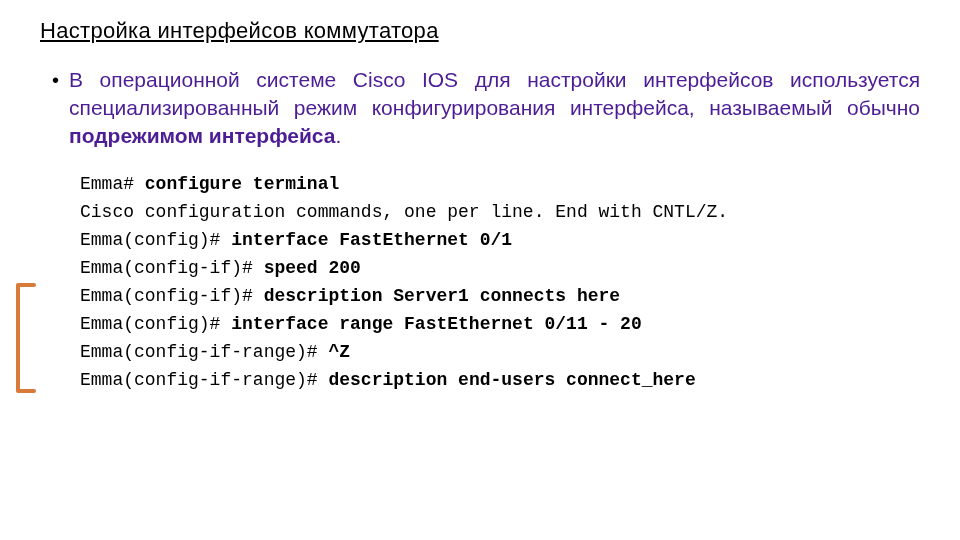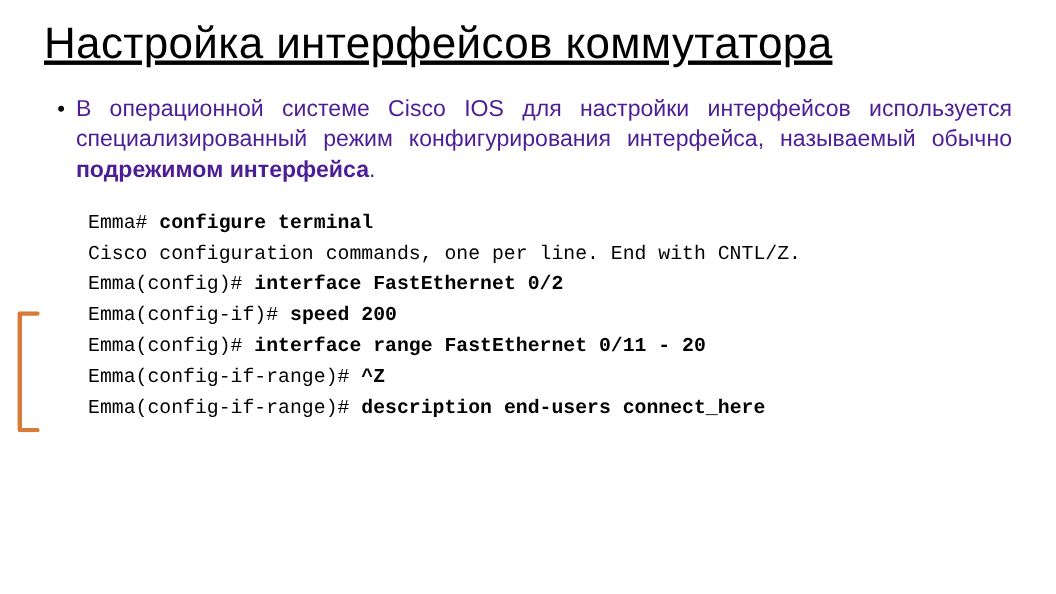--- a/index.html
+++ b/index.html
@@ -5,21 +5,21 @@
     * { margin: 0; padding: 0; box-sizing: border-box; }
     body {
       width: 960px;
       height: 540px;
       background: #ffffff;
       font-family: Arial, "Segoe UI", sans-serif;
       padding: 18px 40px 20px 40px;
       position: relative;
     }
     .title {
-      font-size: 40px;
+      font-size: 22px;
       font-weight: 400;
       text-decoration: underline;
       color: #000;
       margin-bottom: 22px;
       letter-spacing: 0.3px;
     }
     .bullet-para {
       display: flex;
       align-items: flex-start;
       margin-left: 12px;
@@ -74,18 +74,19 @@
 
 <div class="bracket">
   <svg width="28" height="110" viewBox="0 0 28 110">
     <path d="M 22 2 L 6 2 L 6 108 L 22 108" fill="none" stroke="#d87a3a" stroke-width="4" stroke-linecap="round" stroke-linejoin="round"></path>
   </svg>
 </div>
 
 <div class="terminal">
   <div class="tline"><span>Emma# </span><span class="tbold">configure terminal</span></div>
   <div class="tline"><span>Cisco configuration commands, one per line. End with CNTL/Z.</span></div>
-  <div class="tline"><span>Emma(config)# </span><span class="tbold">interface FastEthernet 0/2</span></div>
+  <div class="tline"><span>Emma(config)# </span><span class="tbold">interface FastEthernet 0/1</span></div>
   <div class="tline"><span>Emma(config-if)# </span><span class="tbold">speed 200</span></div>
+  <div class="tline"><span>Emma(config-if)# </span><span class="tbold">description Server1 connects here</span></div>
   <div class="tline"><span>Emma(config)# </span><span class="tbold">interface range FastEthernet 0/11 - 20</span></div>
   <div class="tline"><span>Emma(config-if-range)# </span><span class="tbold">^Z</span></div>
   <div class="tline"><span>Emma(config-if-range)# </span><span class="tbold">description end-users connect_here</span></div>
 </div>
 
 </body></html>

